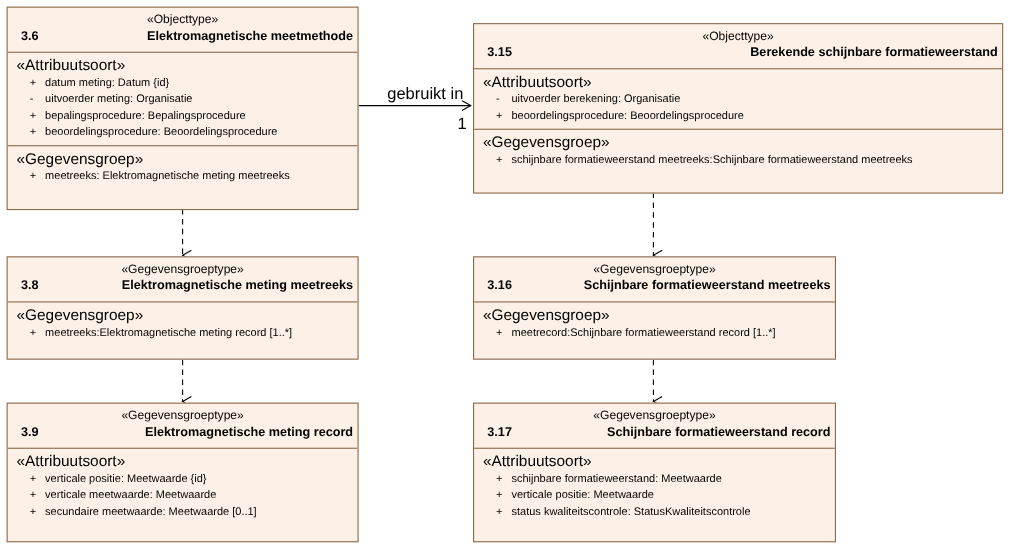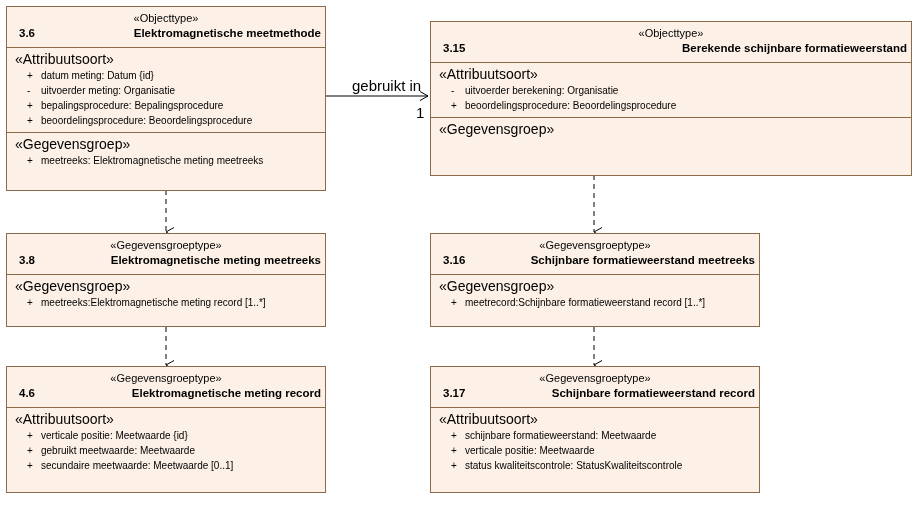--- a/index.html
+++ b/index.html
@@ -149,20 +149,21 @@
         <span>Berekende schijnbare formatieweerstand</span>
       </div>
     </div>
     <div class="compartment">
       <div class="comp-title">«Attribuutsoort»</div>
       <div class="feature"><span class="vis">-</span><span>uitvoerder berekening: Organisatie</span></div>
       <div class="feature"><span class="vis">+</span><span>beoordelingsprocedure: Beoordelingsprocedure</span></div>
     </div>
     <div class="compartment">
       <div class="comp-title">«Gegevensgroep»</div>
+      <div class="feature"><span class="vis">+</span><span>schijnbare formatieweerstand meetreeks:Schijnbare formatieweerstand meetreeks</span></div>
     </div>
   </div>
 
   <div class="uml-class" style="left:6px; top:233px; width:320px; height:94px;">
     <div class="class-header">
       <div class="stereotype">«Gegevensgroeptype»</div>
       <div class="name-row">
         <span class="class-number">3.8</span>
         <span>Elektromagnetische meting meetreeks</span>
       </div>
@@ -184,28 +185,28 @@
     <div class="compartment">
       <div class="comp-title">«Gegevensgroep»</div>
       <div class="feature"><span class="vis">+</span><span>meetrecord:Schijnbare formatieweerstand record [1..*]</span></div>
     </div>
   </div>
 
   <div class="uml-class" style="left:6px; top:366px; width:320px; height:127px;">
     <div class="class-header">
       <div class="stereotype">«Gegevensgroeptype»</div>
       <div class="name-row">
-        <span class="class-number">4.6</span>
+        <span class="class-number">3.9</span>
         <span>Elektromagnetische meting record</span>
       </div>
     </div>
     <div class="compartment">
       <div class="comp-title">«Attribuutsoort»</div>
       <div class="feature"><span class="vis">+</span><span>verticale positie: Meetwaarde {id}</span></div>
-      <div class="feature"><span class="vis">+</span><span>gebruikt meetwaarde: Meetwaarde</span></div>
+      <div class="feature"><span class="vis">+</span><span>verticale meetwaarde: Meetwaarde</span></div>
       <div class="feature"><span class="vis">+</span><span>secundaire meetwaarde: Meetwaarde [0..1]</span></div>
     </div>
   </div>
 
   <div class="uml-class" style="left:430px; top:366px; width:330px; height:127px;">
     <div class="class-header">
       <div class="stereotype">«Gegevensgroeptype»</div>
       <div class="name-row">
         <span class="class-number">3.17</span>
         <span>Schijnbare formatieweerstand record</span>

